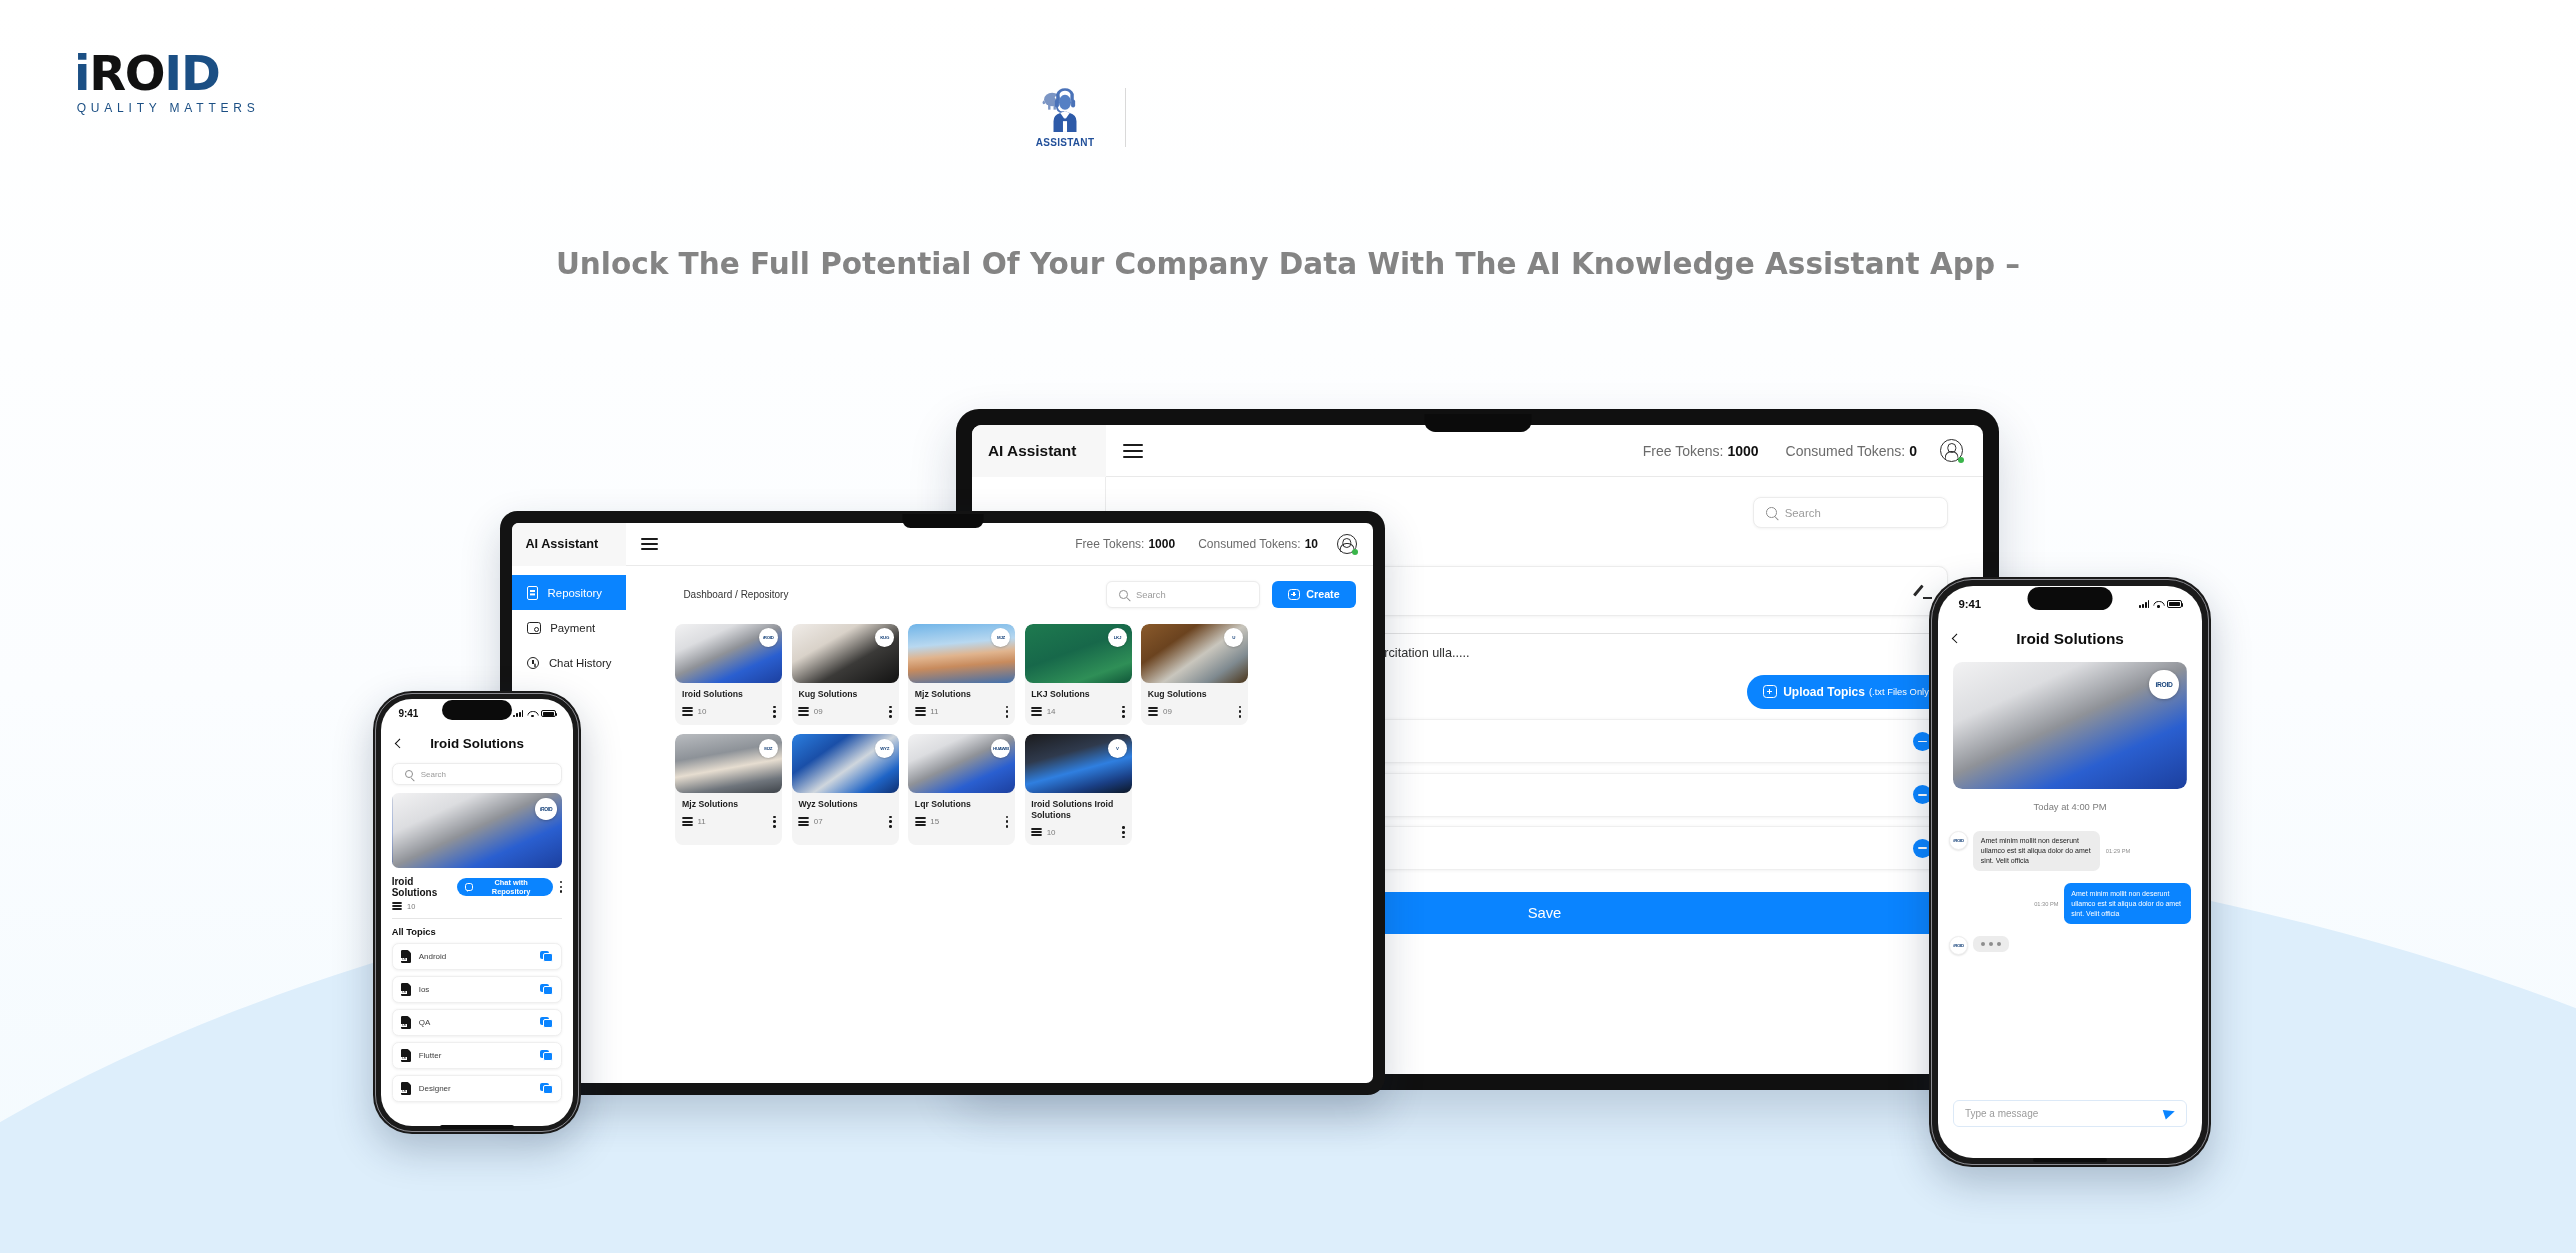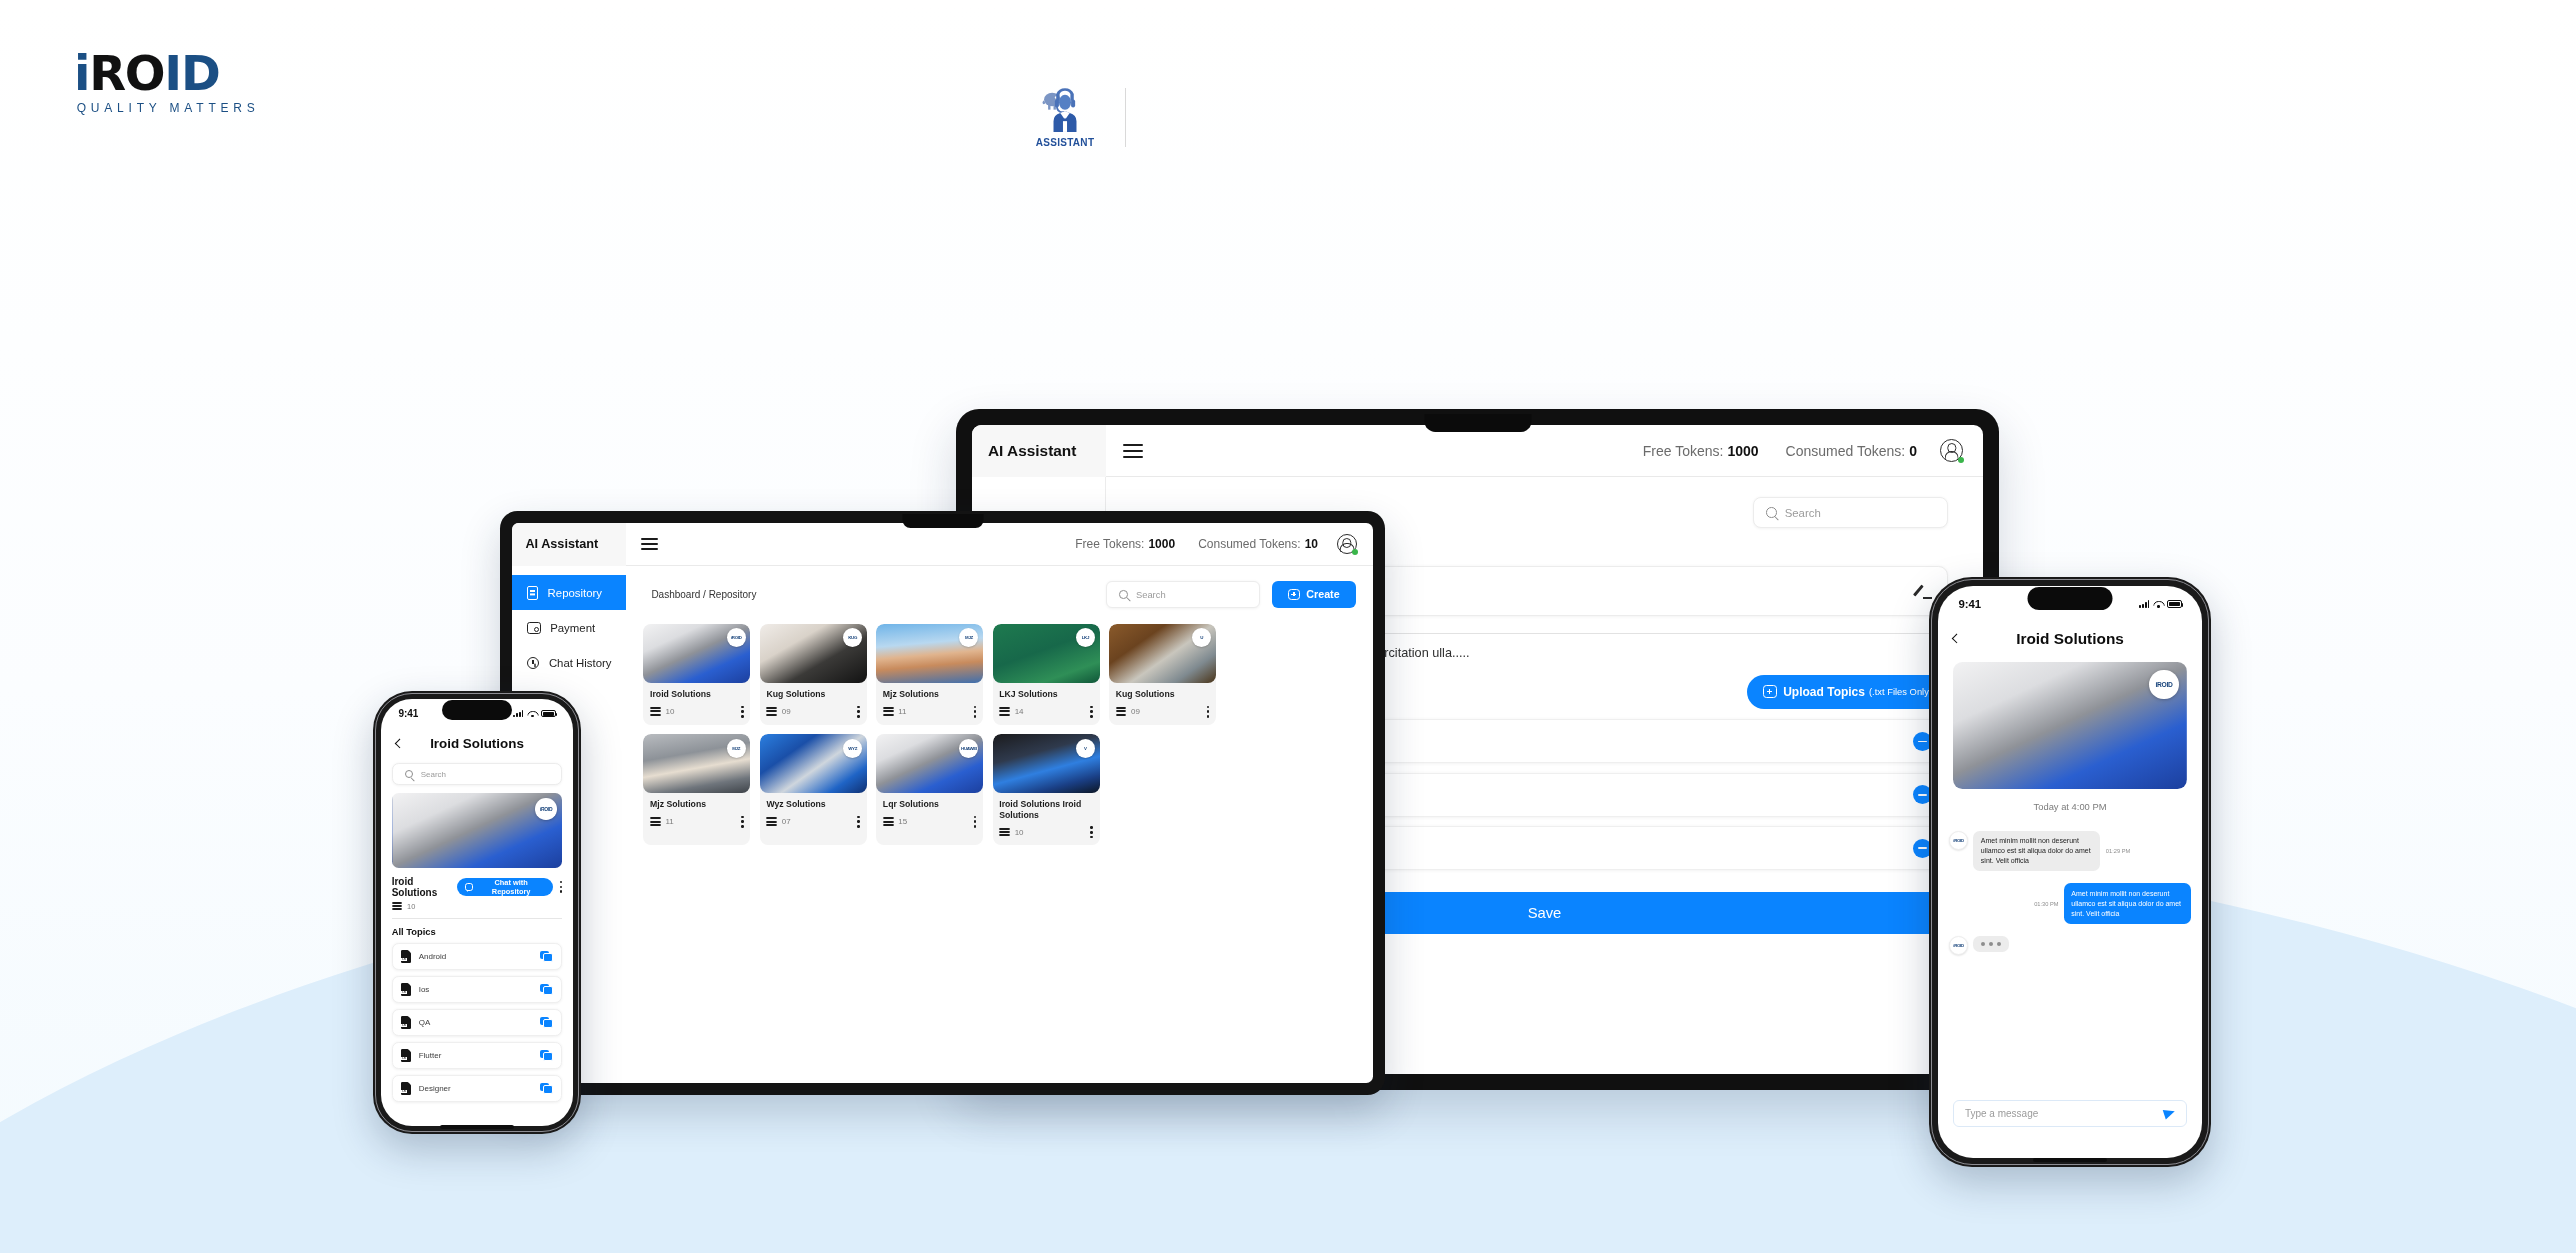--- a/index.html
+++ b/index.html
@@ -155,21 +155,21 @@
 
   
   #tablet { position:absolute; left:500px; top:511px; width:885px; height:584px; z-index:20; }
   #tablet .bezel { position:absolute; inset:0; background:#131313; border-radius:17.4px; box-shadow:0 17.4px 40px rgba(20,40,70,.2); }
   #tablet .notch { position:absolute; left:50%; transform:translateX(-50%); top:3.4px; width:81px; height:13.4px; background:#0b0b0b; border-radius:0 0 8px 8px; z-index:3;}
   #tablet .screen { position:absolute; left:12px; top:12px; right:12px; bottom:12px; border-radius:6.7px; }
   #tab-topbar { height:43px; display:flex; align-items:center; border-bottom:0.7px solid #eaeaea; }
   #tab-brandcell { width:114px; height:43px; display:flex; align-items:center; padding-left:13.4px; background:#f7f7f7; font-size:12.7px; font-weight:700; color:#111; }
   #tab-topbar .ham { margin-left:14.8px; width:17.4px; height:12px;}
   #tab-topbar .tok { font-size:12px; }
-  #tab-body { display:flex; height:calc(100% - 43px); }
+  #tab-body { display:flex; height:calc(100% - 43px);gap:32px; }
   #tab-side { width:114px; background:#fff; padding-top:9.4px; }
   .side-item { height:35px; display:flex; align-items:center; gap:9.4px; padding-left:14.8px; font-size:11.4px; color:#232323; cursor:pointer; }
   .side-item.active { background:#0a84ff; color:#fff; }
   .doc-ic { width:11.4px;height:14px;border:1.3px solid currentColor;border-radius:2px;position:relative;flex:none;}
   .doc-ic::after{content:"";position:absolute;left:2px;top:3.4px;width:5.4px;height:1.3px;background:currentColor;box-shadow:0 3.4px 0 currentColor;}
   .wal-ic { width:14px;height:11.4px;border:1.3px solid currentColor;border-radius:2.7px;position:relative;flex:none;}
   .wal-ic::after{content:"";position:absolute;right:0.7px;top:3.4px;width:3.4px;height:3.4px;border:1.1px solid currentColor;border-radius:50%;}
   .his-ic { width:12.7px;height:12.7px;border:1.3px solid currentColor;border-radius:50%;position:relative;flex:none;}
   .his-ic::after{content:"";position:absolute;left:4.7px;top:2px;width:1.3px;height:4.7px;background:currentColor;box-shadow:2px 3.4px 0 -0.3px currentColor;}
 
@@ -315,20 +315,21 @@
       <path d="M30 40 l7 10 l7-10 l-7 -3 z" fill="#ffffff"></path>
       <path d="M35 50 l2 16 l2-16 l-2-3 z" fill="#2d5aa8"></path>
       <rect x="34" y="52" width="6" height="16" fill="#ffffff"></rect>
     </svg>
     <div class="asst-label">ASSISTANT</div>
   </div>
   <div id="header-divider"></div>
 </div>
 
 <div id="tagline">
+  <div>Unlock The Full Potential Of Your Company Data With The AI Knowledge Assistant App –</div>
 </div>
 
 <div id="laptop">
   <div class="bezel"></div>
   <div class="notch"></div>
   <div class="screen">
 
     <div id="laptop-topbar">
       <div id="laptop-brandcell">AI Assistant</div>
       <div class="ham">

